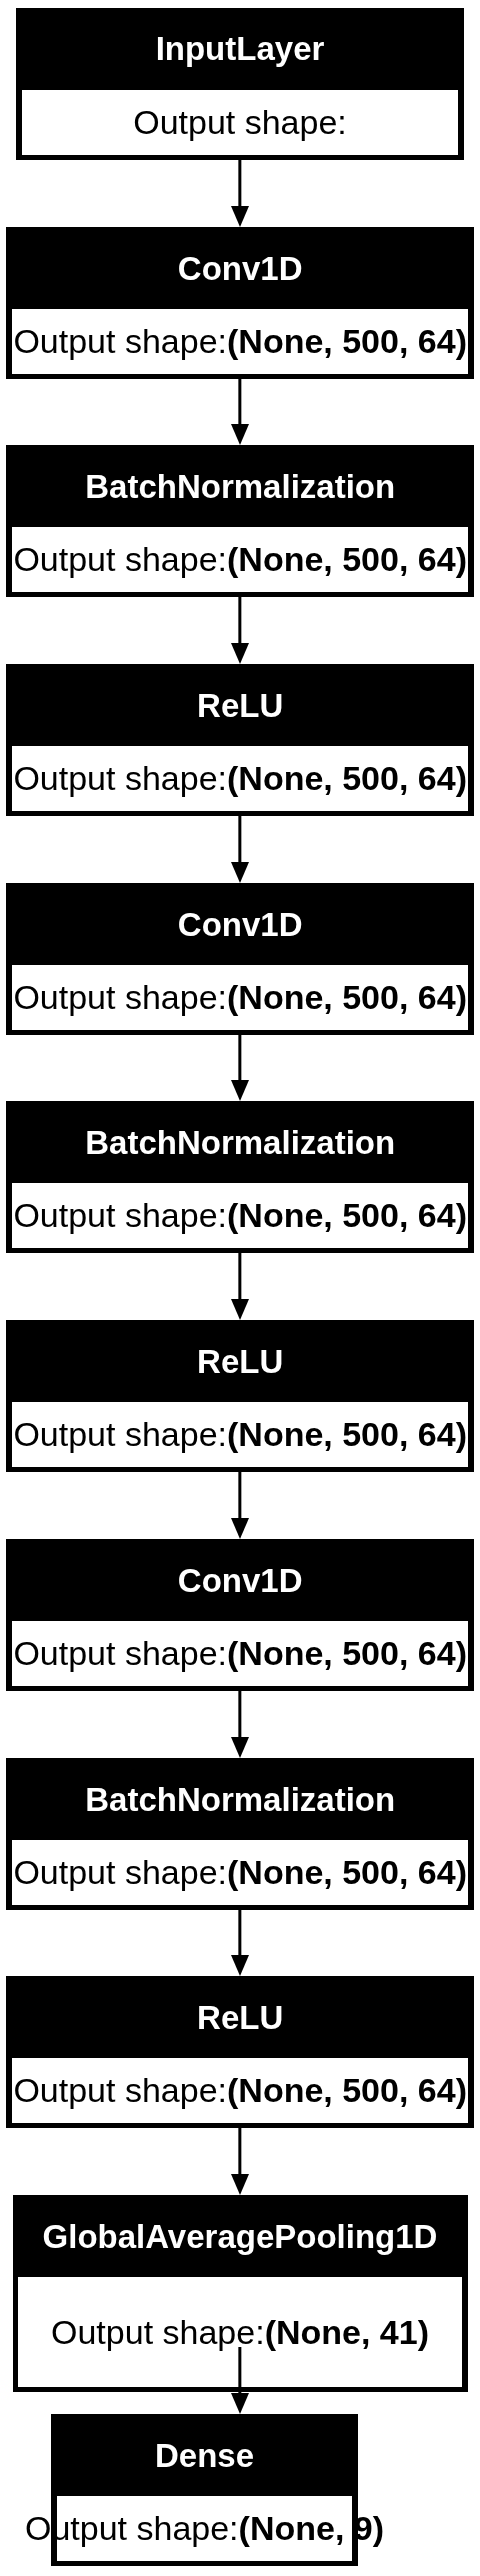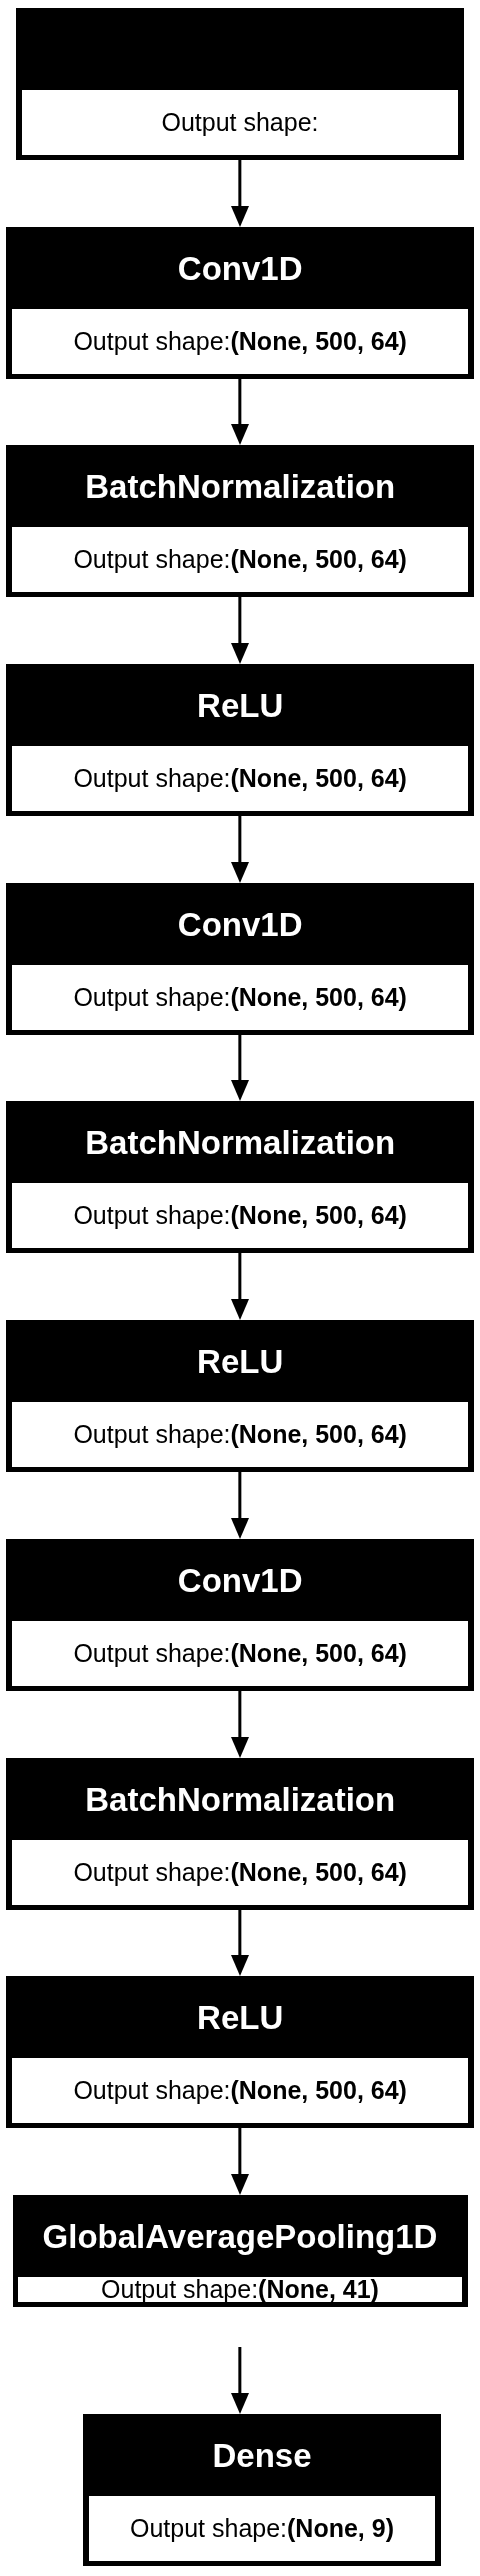--- a/index.html
+++ b/index.html
@@ -40,21 +40,21 @@
   }
   .node-body {
     position: absolute;
     left: 5.9px; right: 5.9px;
     top: 82px; bottom: 5.3px;
     background: var(--body-bg, #ffffff);
     color: var(--body-text, #000000);
     display: flex;
     align-items: center;
     justify-content: center;
-    font-size: 25px;
+    font-size: 34px;
     line-height: 1;
     white-space: nowrap;
     text-align: right;
   }
   .shape-value {
     font-weight: bold;
   }
   .arrow {
     position: absolute;
     width: 26px;
@@ -77,20 +77,23 @@
     border-left: 9.9px solid transparent;
     border-right: 9.9px solid transparent;
     border-top: 21px solid var(--arrow, #000000);
   }
 </style>
 </head>
 <body style="--node-bg: #000000; --header-text: #ffffff; --body-bg: #ffffff; --body-text: #000000; --arrow: #000000; background: rgb(255, 255, 255);">
 
 <div class="diagram" id="diagram">
     <div class="node" style="top: 7.9px; left: 16px; width: 448px; height: 152px;">
+    <div class="node-header">
+      <span class="node-title">InputLayer</span>
+    </div>
     <div class="node-body">
         <span class="shape-prefix">Output shape: </span>
       </div>
   </div>
     <div class="arrow" style="top: 160px; left: 227px; height: 67px;">
     <div class="arrow-line" style="height: 47px;"></div>
     <div class="arrow-head"></div>
   </div>
     <div class="node" style="top: 227px; left: 6.2px; width: 468px; height: 152px;">
     <div class="node-header">
@@ -202,34 +205,34 @@
     </div>
     <div class="node-body">
         <span class="shape-prefix">Output shape: </span>
         <span class="shape-value">(None, 500, 64)</span>
       </div>
   </div>
     <div class="arrow" style="top: 2128px; left: 227px; height: 67px;">
     <div class="arrow-line" style="height: 47px;"></div>
     <div class="arrow-head"></div>
   </div>
-    <div class="node" style="top: 2195px; left: 12.5px; width: 455px; height: 112px;">
+    <div class="node" style="top: 2195px; left: 12.5px; width: 455px; height: 197px;">
     <div class="node-header">
       <span class="node-title">GlobalAveragePooling1D</span>
     </div>
     <div class="node-body">
         <span class="shape-prefix">Output shape: </span>
         <span class="shape-value">(None, 41)</span>
       </div>
   </div>
     <div class="arrow" style="top: 2347px; left: 227px; height: 67px;">
     <div class="arrow-line" style="height: 47px;"></div>
     <div class="arrow-head"></div>
   </div>
-    <div class="node" style="top: 2414px; left: 51px; width: 358px; height: 152px; margin-left: 32px;">
+    <div class="node" style="top: 2414px; left: 51px; width: 307px; height: 152px;">
     <div class="node-header">
       <span class="node-title">Dense</span>
     </div>
     <div class="node-body">
         <span class="shape-prefix">Output shape: </span>
         <span class="shape-value">(None, 9)</span>
       </div>
   </div>
   </div>
 

